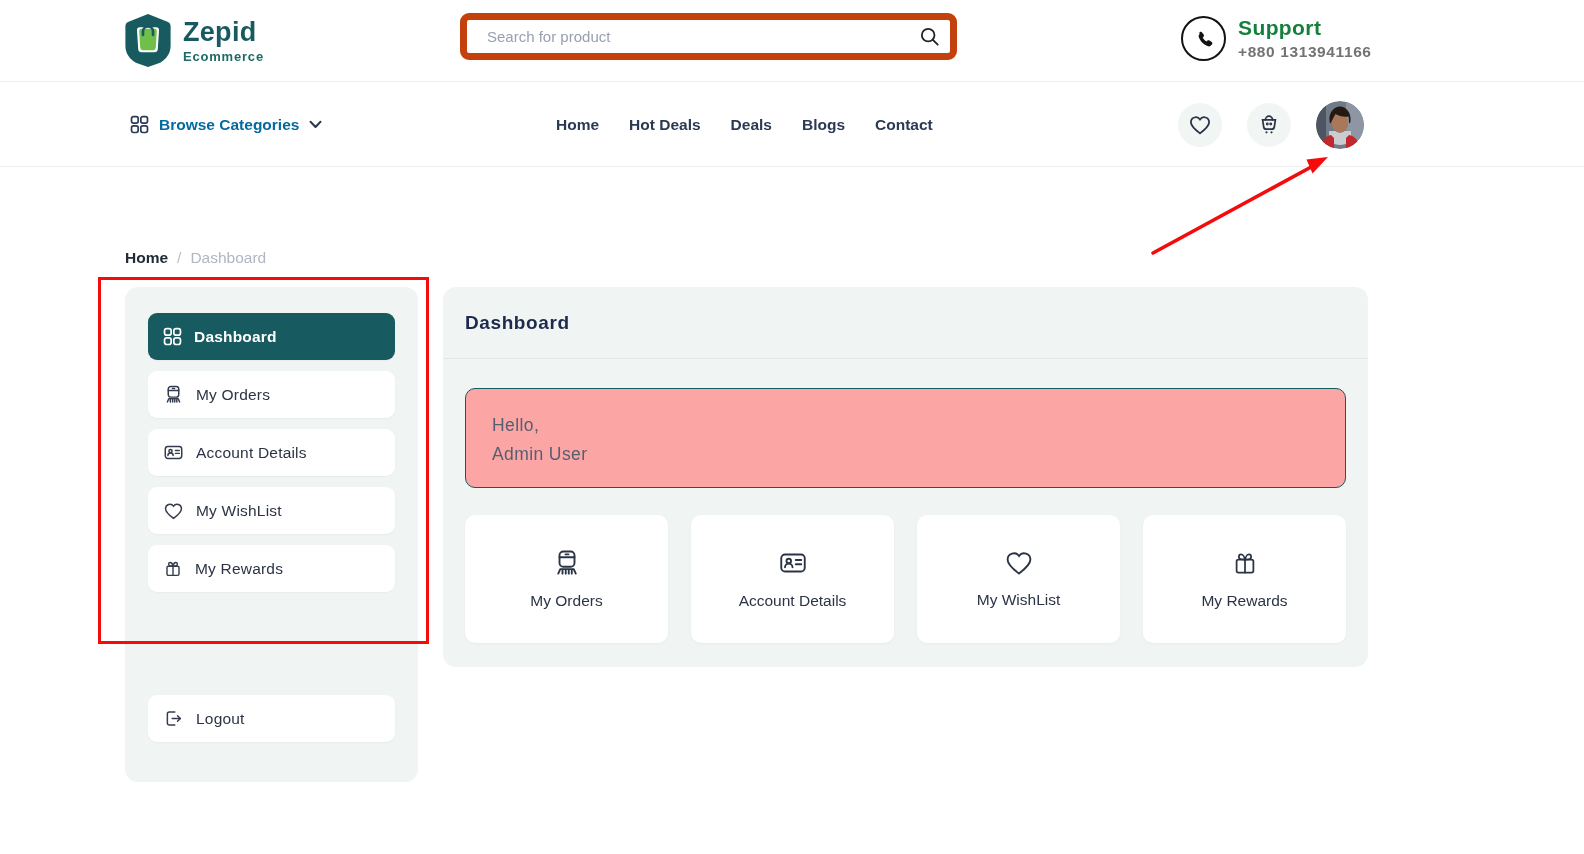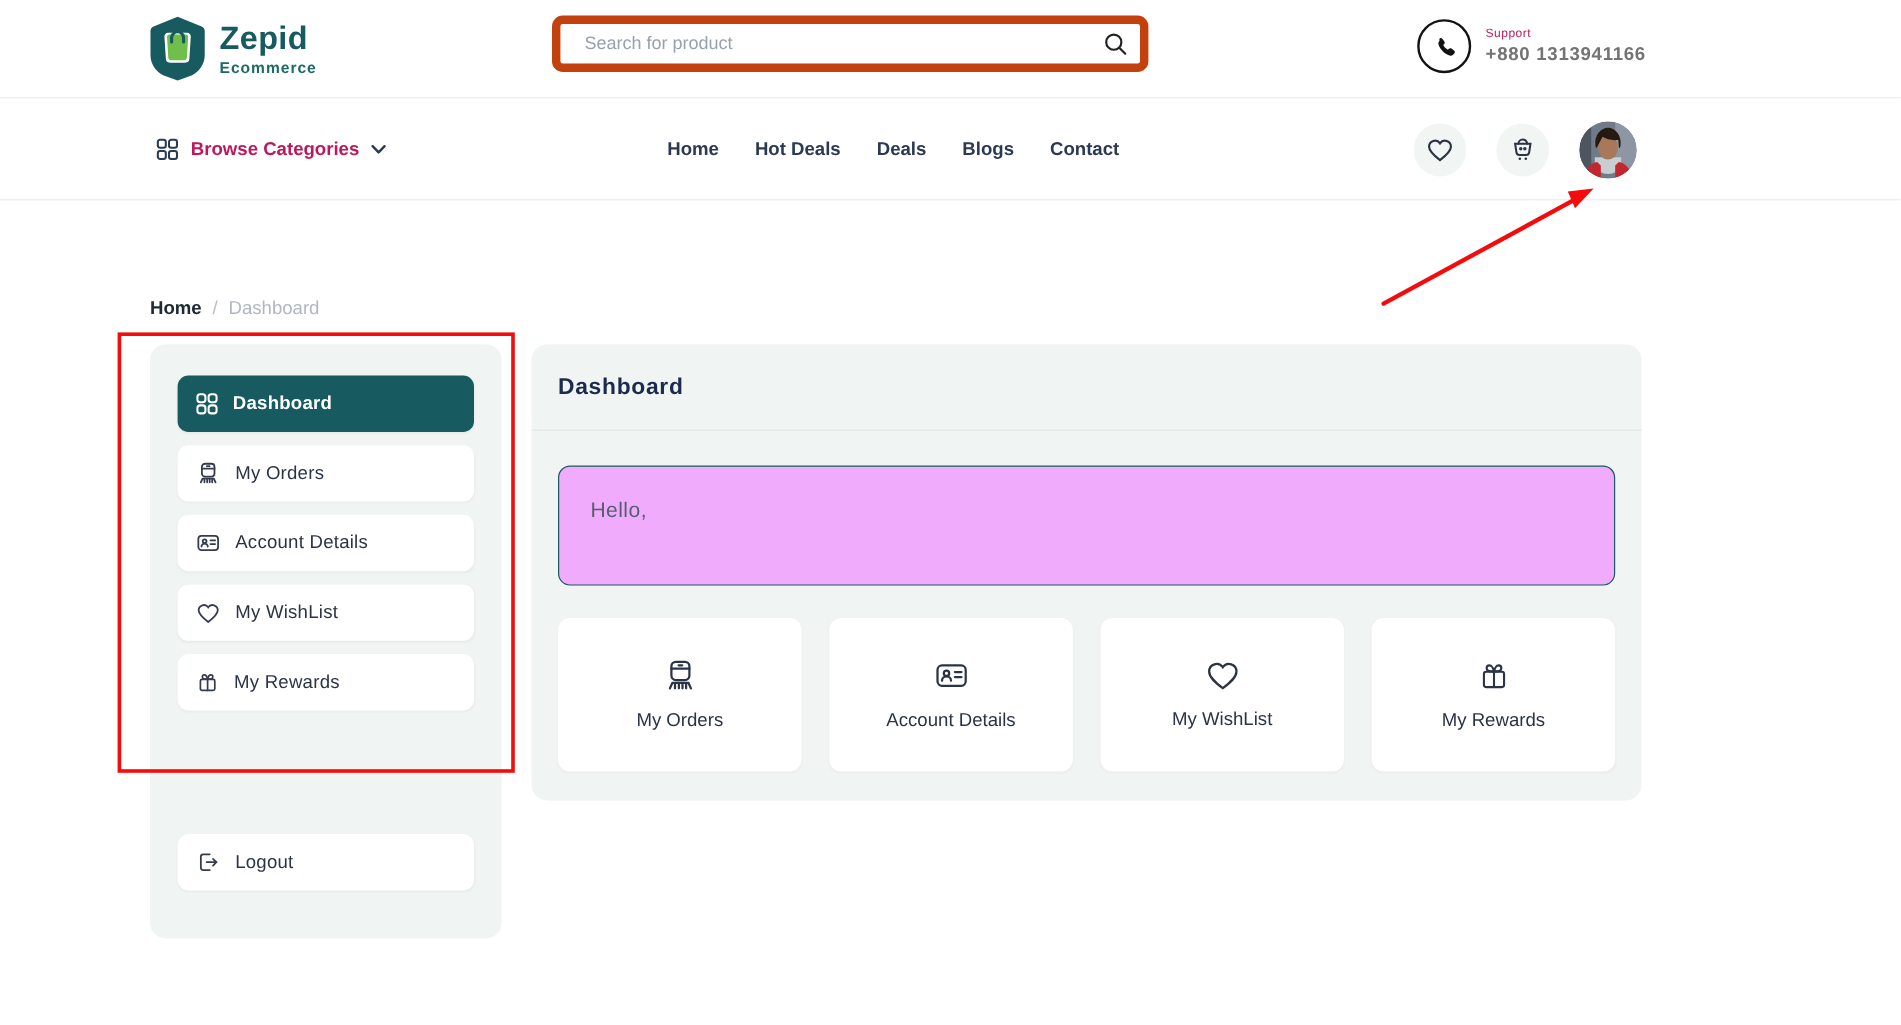--- a/index.html
+++ b/index.html
@@ -29,32 +29,32 @@
     font-family: "Liberation Sans", sans-serif; background: #fff;
   }
   .search-input::placeholder { color: #98a1b0; }
   .search-icon { position: absolute; right: 17px; top: 13px; }
 
   .support { position: absolute; left: 1181px; top: 16px; display: flex; align-items: center; gap: 12px; }
   .phone-circle {
     width: 45px; height: 45px; border: 2.5px solid #131313; border-radius: 50%;
     display: flex; align-items: center; justify-content: center;
   }
-  .support-label { font-size: 10px; color: #be185d; letter-spacing: .4px; }
+  .support-label { font-size: 21px; color: #15803d; letter-spacing: .4px; font-weight: bold; }
   .support-phone { font-size: 15.5px; font-weight: 700; color: #737373; letter-spacing: .6px; margin-top: 3px; }
 
   
   .navbar {
     position: absolute; left: 0; top: 83px; width: 1584px; height: 84px;
     background: #fff; border-bottom: 1px solid #ededed;
   }
   .browse {
     position: absolute; left: 130px; top: 0; height: 100%;
     display: flex; align-items: center; gap: 10px;
-    font-size: 15.5px; font-weight: 700; color: #be185d; cursor: pointer;
+    font-size: 15.5px; font-weight: 700; color: #0369a1; cursor: pointer;
   }
   .nav-links {
     position: absolute; left: 556px; top: 0; height: 100%;
     display: flex; align-items: center; gap: 30px;
   }
   .nav-link { font-size: 15.5px; font-weight: 700; color: #2b3954; cursor: pointer; }
   .nav-icons {
     position: absolute; right: 220px; top: 0; height: 100%;
     display: flex; align-items: center; gap: 25px;
   }
@@ -89,21 +89,21 @@
   .main-panel {
     position: absolute; left: 443px; top: 287px; width: 925px; height: 380px;
     background: #f0f4f3; border-radius: 13px;
   }
   .panel-head {
     height: 72px; border-bottom: 1px solid #e1e8e7; display: flex; align-items: center;
     padding: 0 22px; font-size: 19px; font-weight: 700; color: #1d2a4d; letter-spacing: .6px;
   }
   .panel-body { padding: 29px 22px 0; }
   .hello-card {
-    height: 100px; border: 1.4px solid #175a60; border-radius: 10px; background: #f0abfc;
+    height: 100px; border: 1.4px solid #175a60; border-radius: 10px; background: #fca5a5;
     padding: 22px 26px; font-size: 17.5px; color: #565e70; line-height: 29px; letter-spacing: .4px;
   }
   .cards { margin-top: 27px; display: grid; grid-template-columns: repeat(4, 1fr); gap: 23px; }
   .dash-card {
     background: #fff; border-radius: 10px; height: 128px; cursor: pointer;
     display: flex; flex-direction: column; align-items: center; justify-content: center; gap: 14px;
     font-size: 15.5px; color: #2b3445; box-shadow: 0 1px 3px rgba(20,40,40,.04);
   }
 
   
@@ -298,20 +298,21 @@
     </span>
     <span class="lbl">Logout</span>
   </div>
 </aside>
 
 <main class="main-panel">
   <div class="panel-head">Dashboard</div>
   <div class="panel-body">
     <div class="hello-card">
       <div>Hello,</div>
+      <div>Admin User</div>
     </div>
 
     <div class="cards">
       <div class="dash-card">
         <span>
           <svg width="30" height="30" viewBox="0 0 24 24" fill="none" stroke="#2b3445" stroke-width="1.5" stroke-linecap="round" stroke-linejoin="round">
             <rect x="6" y="2.8" width="12" height="12.2" rx="3"></rect>
               <line x1="6" y1="7.4" x2="18" y2="7.4"></line>
               <line x1="10.8" y1="5.1" x2="13.2" y2="5.1"></line>
             <path d="M5 20.5 l1.6-3.6 h10.8 l1.6 3.6"></path>

